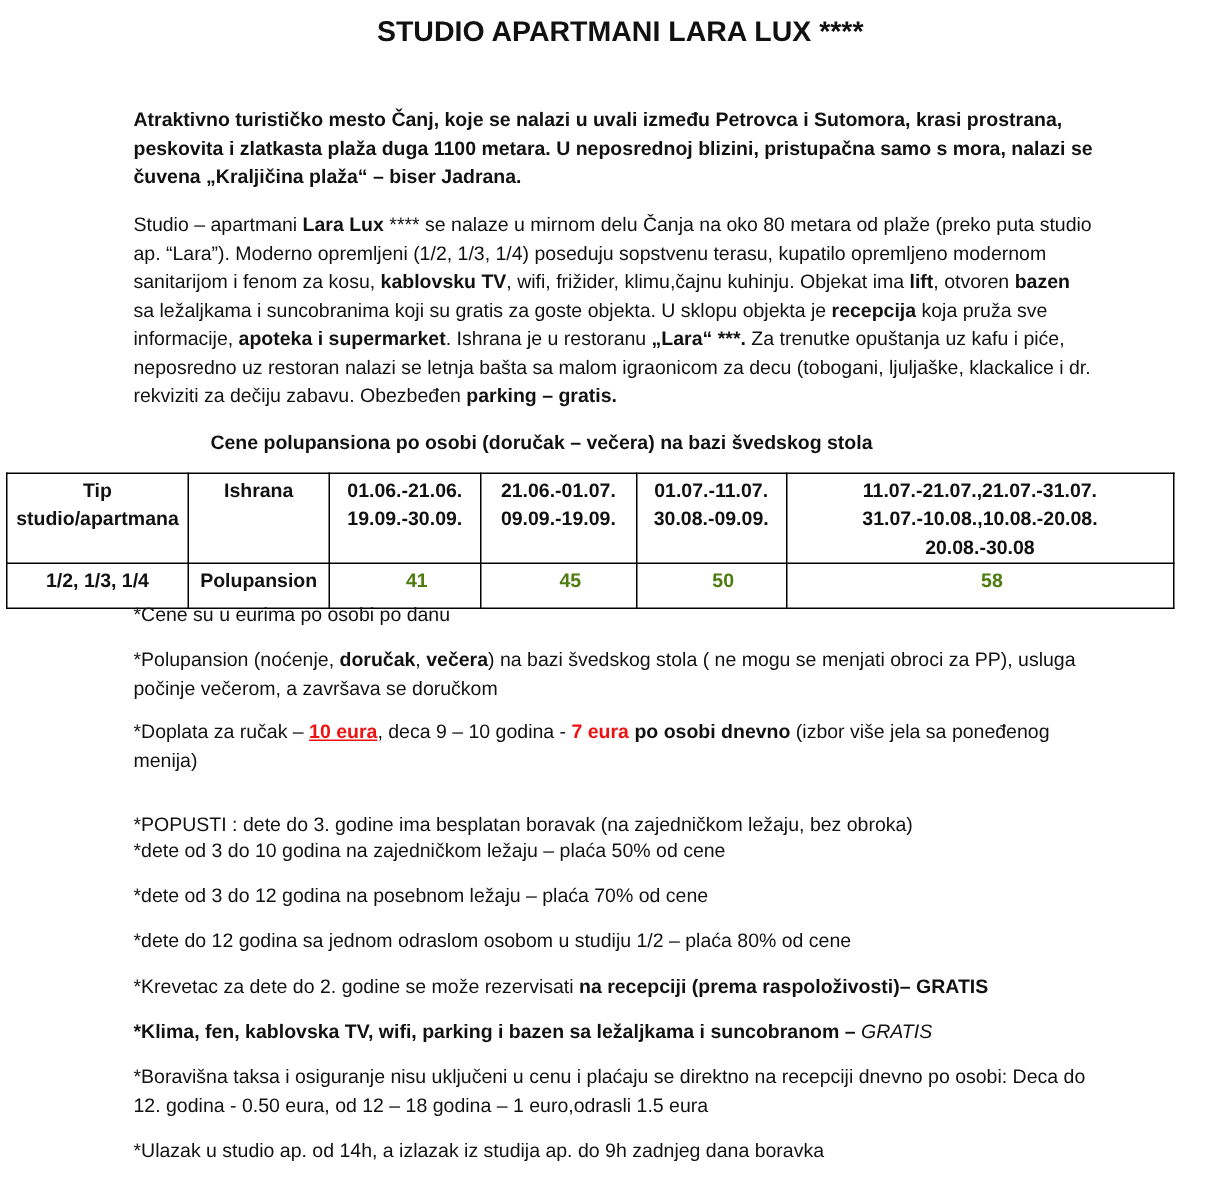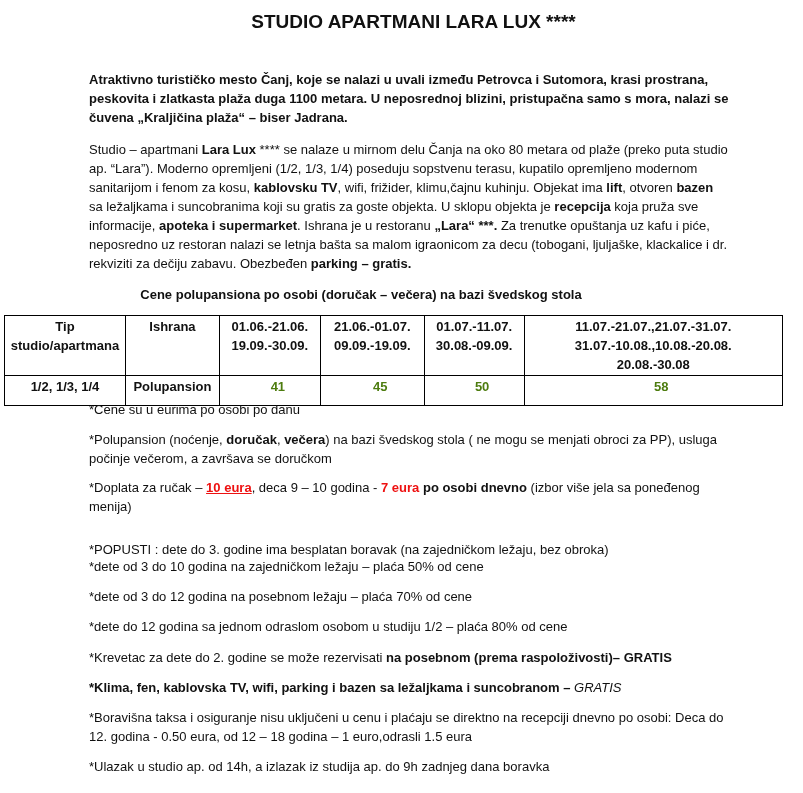--- a/index.html
+++ b/index.html
@@ -105,16 +105,16 @@
 </tbody>
   </table>
 
 <div class="note n1">*Cene su u eurima po osobi po danu</div>
 <div class="note n2"><span>*Polupansion (noćenje, </span><span style="font-weight: bold;">doručak</span><span>, </span><span style="font-weight: bold; text-align: right;">večera</span><span>) na bazi švedskog stola ( ne mogu se menjati obroci za PP), usluga počinje večerom, a završava se doručkom</span></div>
 <div class="note n3"><span>*Doplata za ručak – </span><span style="color: rgb(238, 17, 17); font-weight: bold; text-decoration: underline;">10 eura</span><span>, deca 9 – 10 godina - </span><span style="color: rgb(238, 17, 17); font-weight: bold;">7 eura</span><span> </span><span style="font-weight: bold;">po osobi dnevno</span><span> (izbor više jela sa ponеđenog menija)</span></div>
 <div class="note n4">*POPUSTI : dete do 3. godine ima besplatan boravak (na zajedničkom ležaju, bez obroka)</div>
 <div class="note n5">*dete od 3 do 10 godina na zajedničkom ležaju – plaća 50% od cene</div>
 <div class="note n6">*dete od 3 do 12 godina na posebnom ležaju – plaća 70% od cene</div>
 <div class="note n7">*dete do 12 godina sa jednom odraslom osobom u studiju 1/2 – plaća 80% od cene</div>
-<div class="note n8"><span>*Krevetac za dete do 2. godine se može rezervisati </span><span style="font-weight: bold;">na posebnom (prema raspoloživosti)– GRATIS</span></div>
+<div class="note n8"><span>*Krevetac za dete do 2. godine se može rezervisati </span><span style="font-weight: bold;">na recepciji (prema raspoloživosti)– GRATIS</span></div>
 <div class="note n9"><span style="font-weight: bold;">*Klima, fen, kablovska TV, wifi, parking i bazen sa ležaljkama i suncobranom – </span><span style="font-weight: normal; font-style: italic;">GRATIS</span></div>
 <div class="note n10">*Boravišna taksa i osiguranje nisu uključeni u cenu i plaćaju se direktno na recepciji dnevno po osobi: Deca do 12. godina - 0.50 eura, od 12 – 18 godina – 1 euro,odrasli 1.5 eura</div>
 <div class="note n11">*Ulazak u studio ap. od 14h, a izlazak iz studija ap. do 9h zadnjeg dana boravka</div>
 
 </body></html>

